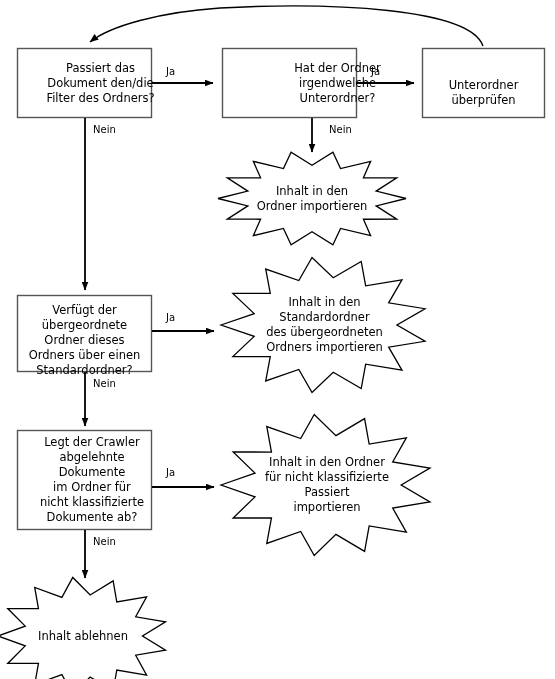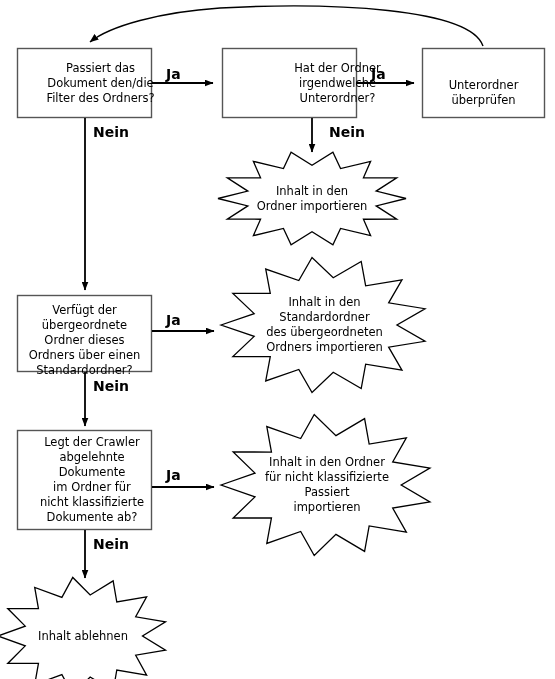--- a/index.html
+++ b/index.html
@@ -38,22 +38,22 @@
     font-family: "DejaVu Sans", sans-serif;
     font-size: 11.5px;
     line-height: 15px;
     color: #000000;
     white-space: pre-line;
     pointer-events: none;
   }
   .edge-label {
     position: absolute;
     font-family: "DejaVu Sans", sans-serif;
-    font-size: 14px;
-    font-weight: bold;
+    font-size: 10px;
+    font-weight: normal;
     color: #000000;
     white-space: nowrap;
   }
 </style>
 </head>
 <body style="background: rgb(255, 255, 255);">
 
 <div id="diagram-root">
 
   <svg id="flow" viewBox="0 0 555 679" xmlns="http://www.w3.org/2000/svg">

